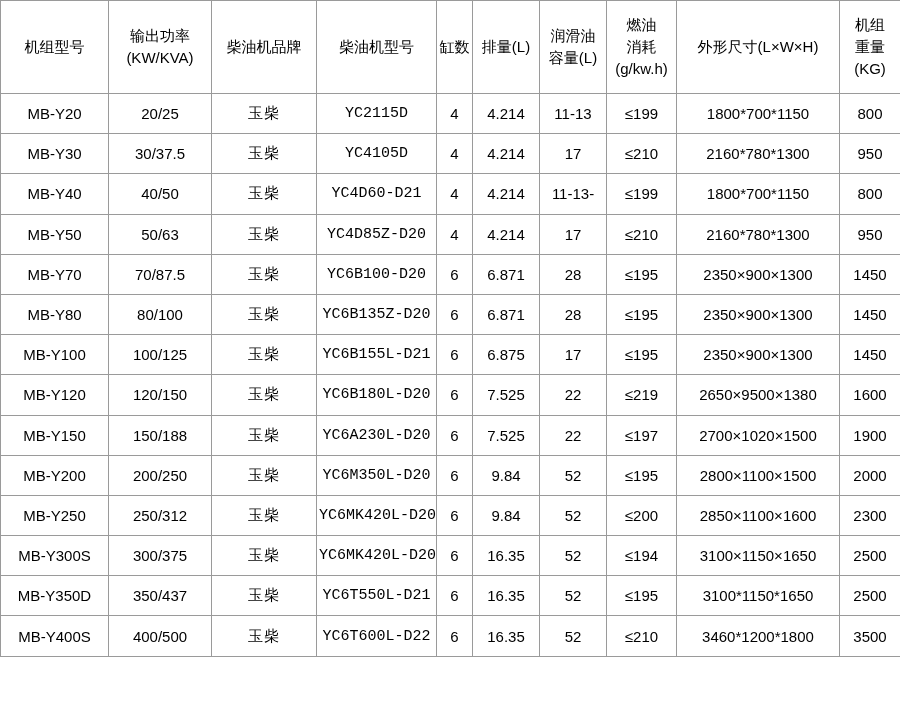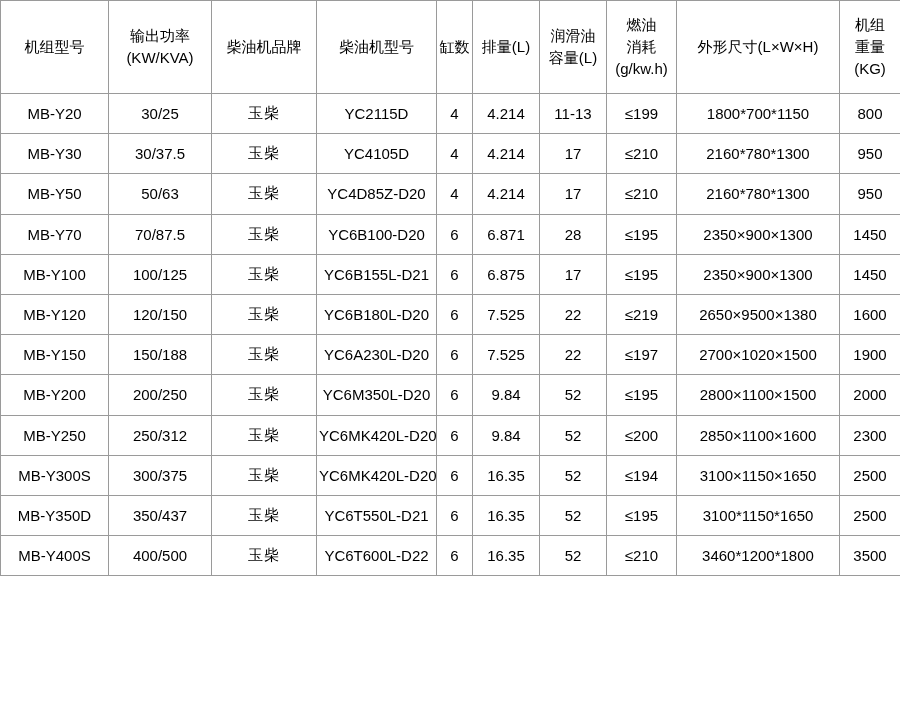--- a/index.html
+++ b/index.html
@@ -58,21 +58,21 @@
   col.c3 { width: 120px; }
   col.c4 { width: 36px; }
   col.c5 { width: 67px; }
   col.c6 { width: 67px; }
   col.c7 { width: 70px; }
   col.c8 { width: 163px; }
   col.c9 { width: 61px; }
 
   td.model, th.model { font-weight: bold; margin-top: 16px; }
   td.brand { font-weight: bold; letter-spacing: 1px; }
-  td.enginemodel { font-weight: bold; }
+  td.enginemodel { font-weight: bold; font-family: Liberation Mono, monospace; }
   td.dims { letter-spacing: 0px; }
 </style>
 </head>
 <body>
 
 <div class="spec-wrap">
 
   <table class="spec-table">
     <colgroup>
       <col class="c0">
@@ -122,21 +122,21 @@
         <th>
           <span class="hl">机组</span>
           <span class="hl">重量</span>
           <span class="hl">(KG)</span>
         </th>
       </tr>
     </thead>
     <tbody id="spec-body">
         <tr>
           <td class="model">MB-Y20</td>
-          <td class="power">30/25</td>
+          <td class="power">20/25</td>
           <td class="brand">玉柴</td>
           <td class="enginemodel">YC2115D</td>
           <td class="cyl">4</td>
           <td class="disp">4.214</td>
           <td class="oil">11-13</td>
           <td class="fuel">≤199</td>
           <td class="dims">1800*700*1150</td>
           <td class="weight">800</td>
         </tr>
         <tr>
@@ -145,20 +145,32 @@
           <td class="brand">玉柴</td>
           <td class="enginemodel">YC4105D</td>
           <td class="cyl">4</td>
           <td class="disp">4.214</td>
           <td class="oil">17</td>
           <td class="fuel">≤210</td>
           <td class="dims">2160*780*1300</td>
           <td class="weight">950</td>
         </tr>
         <tr>
+          <td class="model">MB-Y40</td>
+          <td class="power">40/50</td>
+          <td class="brand">玉柴</td>
+          <td class="enginemodel">YC4D60-D21</td>
+          <td class="cyl">4</td>
+          <td class="disp">4.214</td>
+          <td class="oil">11-13-</td>
+          <td class="fuel">≤199</td>
+          <td class="dims">1800*700*1150</td>
+          <td class="weight">800</td>
+        </tr>
+        <tr>
           <td class="model">MB-Y50</td>
           <td class="power">50/63</td>
           <td class="brand">玉柴</td>
           <td class="enginemodel">YC4D85Z-D20</td>
           <td class="cyl">4</td>
           <td class="disp">4.214</td>
           <td class="oil">17</td>
           <td class="fuel">≤210</td>
           <td class="dims">2160*780*1300</td>
           <td class="weight">950</td>
@@ -169,20 +181,32 @@
           <td class="brand">玉柴</td>
           <td class="enginemodel">YC6B100-D20</td>
           <td class="cyl">6</td>
           <td class="disp">6.871</td>
           <td class="oil">28</td>
           <td class="fuel">≤195</td>
           <td class="dims">2350×900×1300</td>
           <td class="weight">1450</td>
         </tr>
         <tr>
+          <td class="model">MB-Y80</td>
+          <td class="power">80/100</td>
+          <td class="brand">玉柴</td>
+          <td class="enginemodel">YC6B135Z-D20</td>
+          <td class="cyl">6</td>
+          <td class="disp">6.871</td>
+          <td class="oil">28</td>
+          <td class="fuel">≤195</td>
+          <td class="dims">2350×900×1300</td>
+          <td class="weight">1450</td>
+        </tr>
+        <tr>
           <td class="model">MB-Y100</td>
           <td class="power">100/125</td>
           <td class="brand">玉柴</td>
           <td class="enginemodel">YC6B155L-D21</td>
           <td class="cyl">6</td>
           <td class="disp">6.875</td>
           <td class="oil">17</td>
           <td class="fuel">≤195</td>
           <td class="dims">2350×900×1300</td>
           <td class="weight">1450</td>

